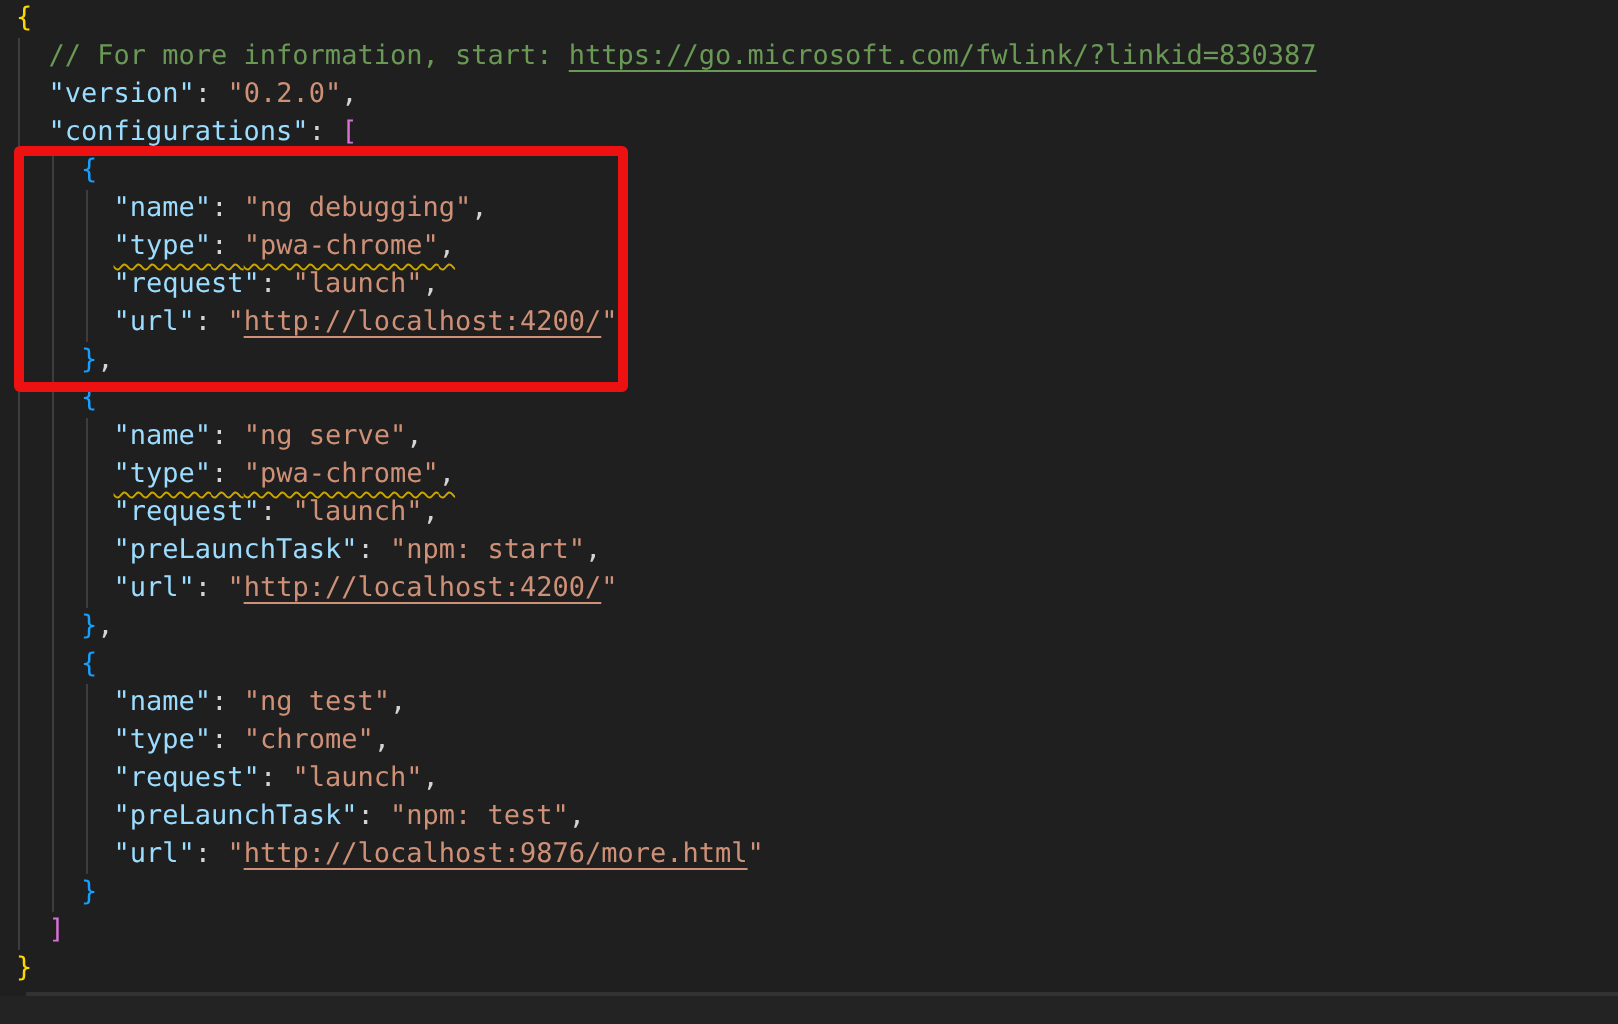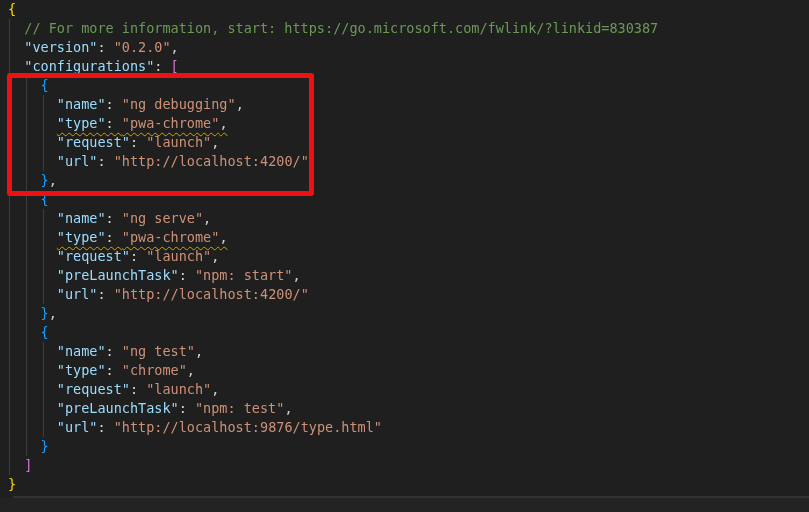--- a/index.html
+++ b/index.html
@@ -26,21 +26,21 @@
   .code{position:absolute;left:0;top:0;right:0;padding-left:8px;z-index:2;}
   .line{height:19px;line-height:19px;font-size:13.5px;white-space:pre;}
   .tok{white-space:pre;}
   .pl{color:var(--text);}
   .key{color:var(--key);}
   .str{color:var(--string);}
   .cm{color:var(--comment);}
   .b1{color:var(--bracket1);}
   .b2{color:var(--bracket2);}
   .b3{color:var(--bracket3);}
-  .lnk{text-decoration-thickness:1px;text-underline-offset:2.5px;}
+  .lnk{text-decoration:underline;text-decoration-thickness:1px;text-underline-offset:2.5px;}
   .sq{
     text-decoration:underline wavy var(--warning);
     text-decoration-skip-ink:none;
     text-decoration-thickness:1px;
     text-underline-offset:3.5px;
   }
   .guide{position:absolute;width:1px;background:var(--guide);z-index:1;}
   .annotation-box{
     position:absolute;left:7px;top:73px;width:307px;height:123px;
     border:5px solid var(--annotation);border-radius:3px;
@@ -76,21 +76,21 @@
       <div class="line"><span class="tok pl">      </span><span class="tok sq"><span class="tok key">"type"</span><span class="tok pl">: </span><span class="tok str">"pwa-chrome"</span><span class="tok pl">,</span></span></div>
       <div class="line"><span class="tok pl">      </span><span class="tok key">"request"</span><span class="tok pl">: </span><span class="tok str">"launch"</span><span class="tok pl">,</span></div>
       <div class="line"><span class="tok pl">      </span><span class="tok key">"preLaunchTask"</span><span class="tok pl">: </span><span class="tok str">"npm: start"</span><span class="tok pl">,</span></div>
       <div class="line"><span class="tok pl">      </span><span class="tok key">"url"</span><span class="tok pl">: </span><span class="tok str">"</span><span class="tok str lnk">http://localhost:4200/</span><span class="tok str">"</span></div>
       <div class="line"><span class="tok pl">    </span><span class="tok b3">}</span><span class="tok pl">,</span></div>
       <div class="line"><span class="tok pl">    </span><span class="tok b3">{</span></div>
       <div class="line"><span class="tok pl">      </span><span class="tok key">"name"</span><span class="tok pl">: </span><span class="tok str">"ng test"</span><span class="tok pl">,</span></div>
       <div class="line"><span class="tok pl">      </span><span class="tok key">"type"</span><span class="tok pl">: </span><span class="tok str">"chrome"</span><span class="tok pl">,</span></div>
       <div class="line"><span class="tok pl">      </span><span class="tok key">"request"</span><span class="tok pl">: </span><span class="tok str">"launch"</span><span class="tok pl">,</span></div>
       <div class="line"><span class="tok pl">      </span><span class="tok key">"preLaunchTask"</span><span class="tok pl">: </span><span class="tok str">"npm: test"</span><span class="tok pl">,</span></div>
-      <div class="line"><span class="tok pl">      </span><span class="tok key">"url"</span><span class="tok pl">: </span><span class="tok str">"</span><span class="tok str lnk">http://localhost:9876/type.html</span><span class="tok str">"</span></div>
+      <div class="line"><span class="tok pl">      </span><span class="tok key">"url"</span><span class="tok pl">: </span><span class="tok str">"</span><span class="tok str lnk">http://localhost:9876/more.html</span><span class="tok str">"</span></div>
       <div class="line"><span class="tok pl">    </span><span class="tok b3">}</span></div>
       <div class="line"><span class="tok pl">  </span><span class="tok b2">]</span></div>
       <div class="line"><span class="tok b1">}</span></div>
     </div>
 
   <div class="annotation-box"></div>
 
   <div class="panel-strip"></div>
   <div class="panel-divider"></div>
 

